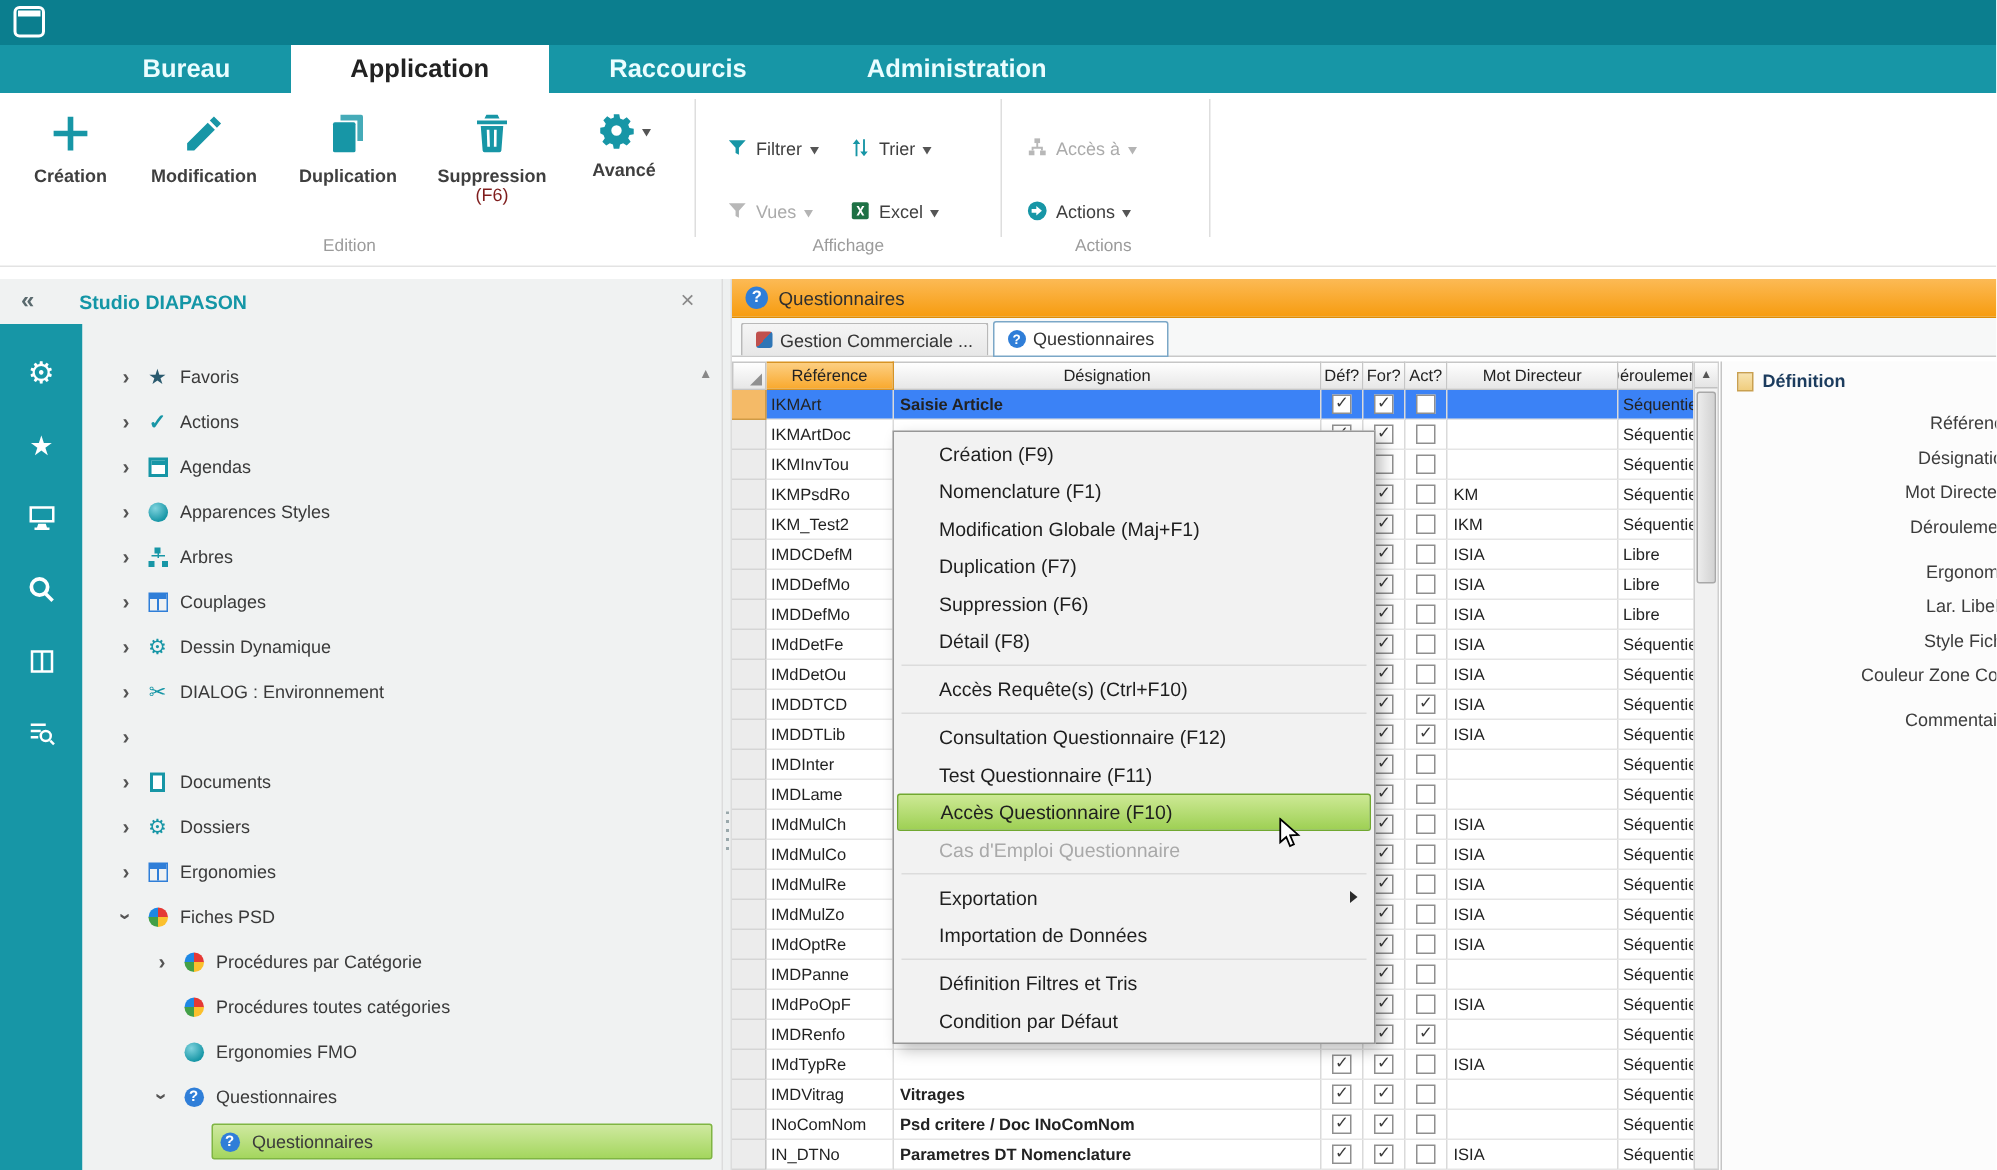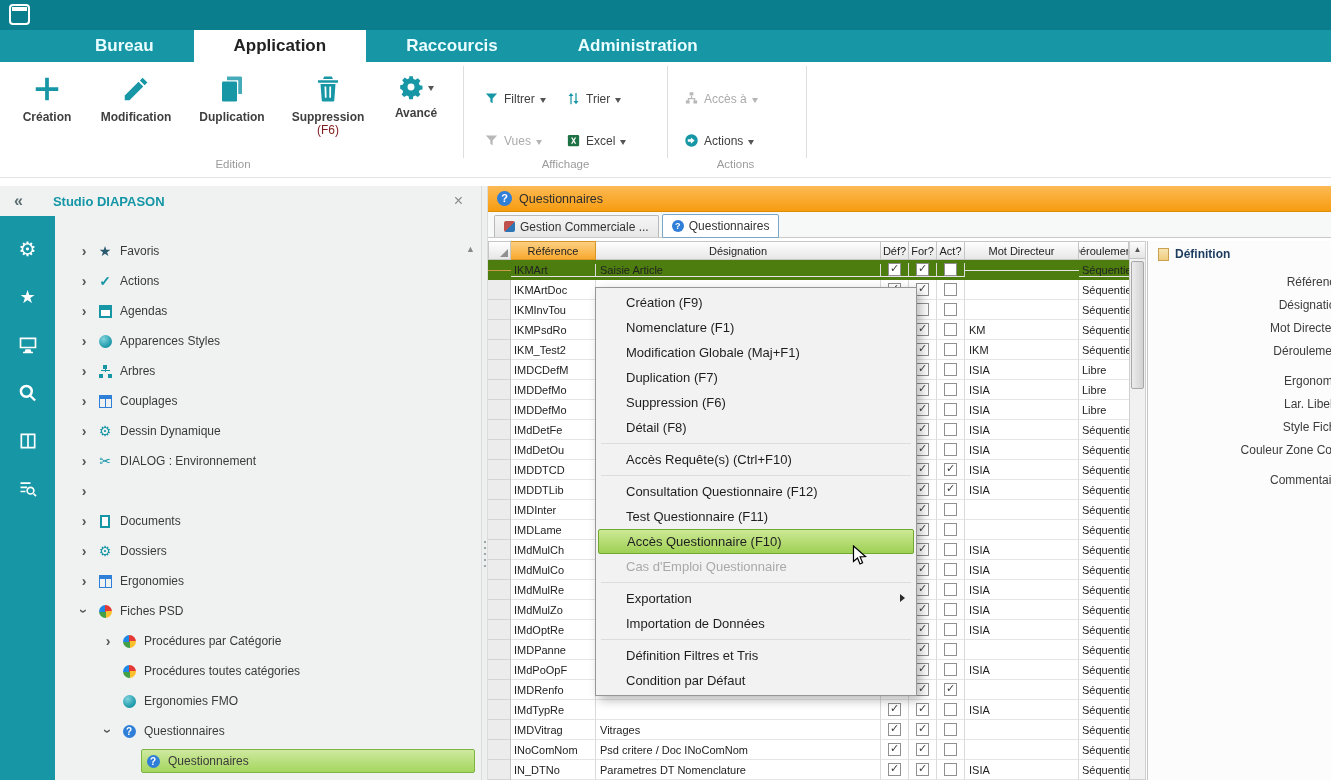--- a/index.html
+++ b/index.html
@@ -88,25 +88,25 @@
   .hc{height:19px;border:1px solid #c6c6c6;border-left:none;background:linear-gradient(#fefefe,#e7e7e7);font-size:11px;color:#222;display:flex;align-items:center;justify-content:center;overflow:hidden;white-space:nowrap;}
   .hc:first-child{border-left:1px solid #c6c6c6;position:relative;}
   .hc.sorted{background:linear-gradient(#fccf82,#f9a92e);border-color:#d79324;}
   .hc.corner::after{content:"";position:absolute;right:2px;bottom:2px;width:0;height:0;border-left:8px solid transparent;border-bottom:8px solid #909090;}
   .w-sel{width:23px;}.w-ref{width:85px;}.w-des{width:285px;}.w-chk{width:28px;}.w-mot{width:114px;}.w-der{width:50px;}
   .tbody{position:absolute;left:488px;top:260px;width:641px;height:520px;overflow:hidden;}
   .trow{display:flex;height:20px;}
   .c{border-right:1px solid #dadada;border-bottom:1px solid #e5e5e5;font-size:11px;color:#222;display:flex;align-items:center;overflow:hidden;white-space:nowrap;}
   .c.sel{background:#ececec;border-right:1px solid #c6c6c6;border-bottom:1px solid #d5d5d5;}
   .c.ref{padding-left:3px;}
-  .c.des{padding-left:4px;}
+  .c.des{padding-left:4px;font-weight:bold;}
   .c.chk{justify-content:center;}
   .c.mot{padding-left:4px;}
   .c.der{padding-left:3px;border-right:none;}
-  .trow.current{background:#4d7c0f;align-items:center;}
+  .trow.current{background:#3b82f6;}
   .trow.current .c.sel{background:#f4ba67;border-color:#cf9a45;}
   .cb{width:13px;height:13px;border:1px solid #8f8f8f;background:#fff;display:inline-block;position:relative;}
   .cb.on::after{content:"✓";position:absolute;left:1px;top:-2px;font-size:11px;color:#3c3c3c;}
   .vscroll{position:absolute;left:1129px;top:241px;width:17px;height:539px;background:#f1f1f1;border:1px solid #cfcfcf;}
   .vs-up{height:17px;border-bottom:1px solid #c2c2c2;background:linear-gradient(#fcfcfc,#e4e4e4);position:relative;}
   .vs-up::after{content:"▲";position:absolute;left:0;right:0;top:3px;text-align:center;font-size:8px;color:#555;}
   .vs-thumb{position:absolute;left:1px;right:1px;top:19px;height:128px;background:linear-gradient(90deg,#ececec,#d2d2d2);border:1px solid #a8a8a8;border-radius:2px;}
 
   
   .rpanel{position:absolute;left:1147px;top:241px;width:201px;height:539px;background:#fcfcfc;border-left:1px solid #c5c5c5;}

